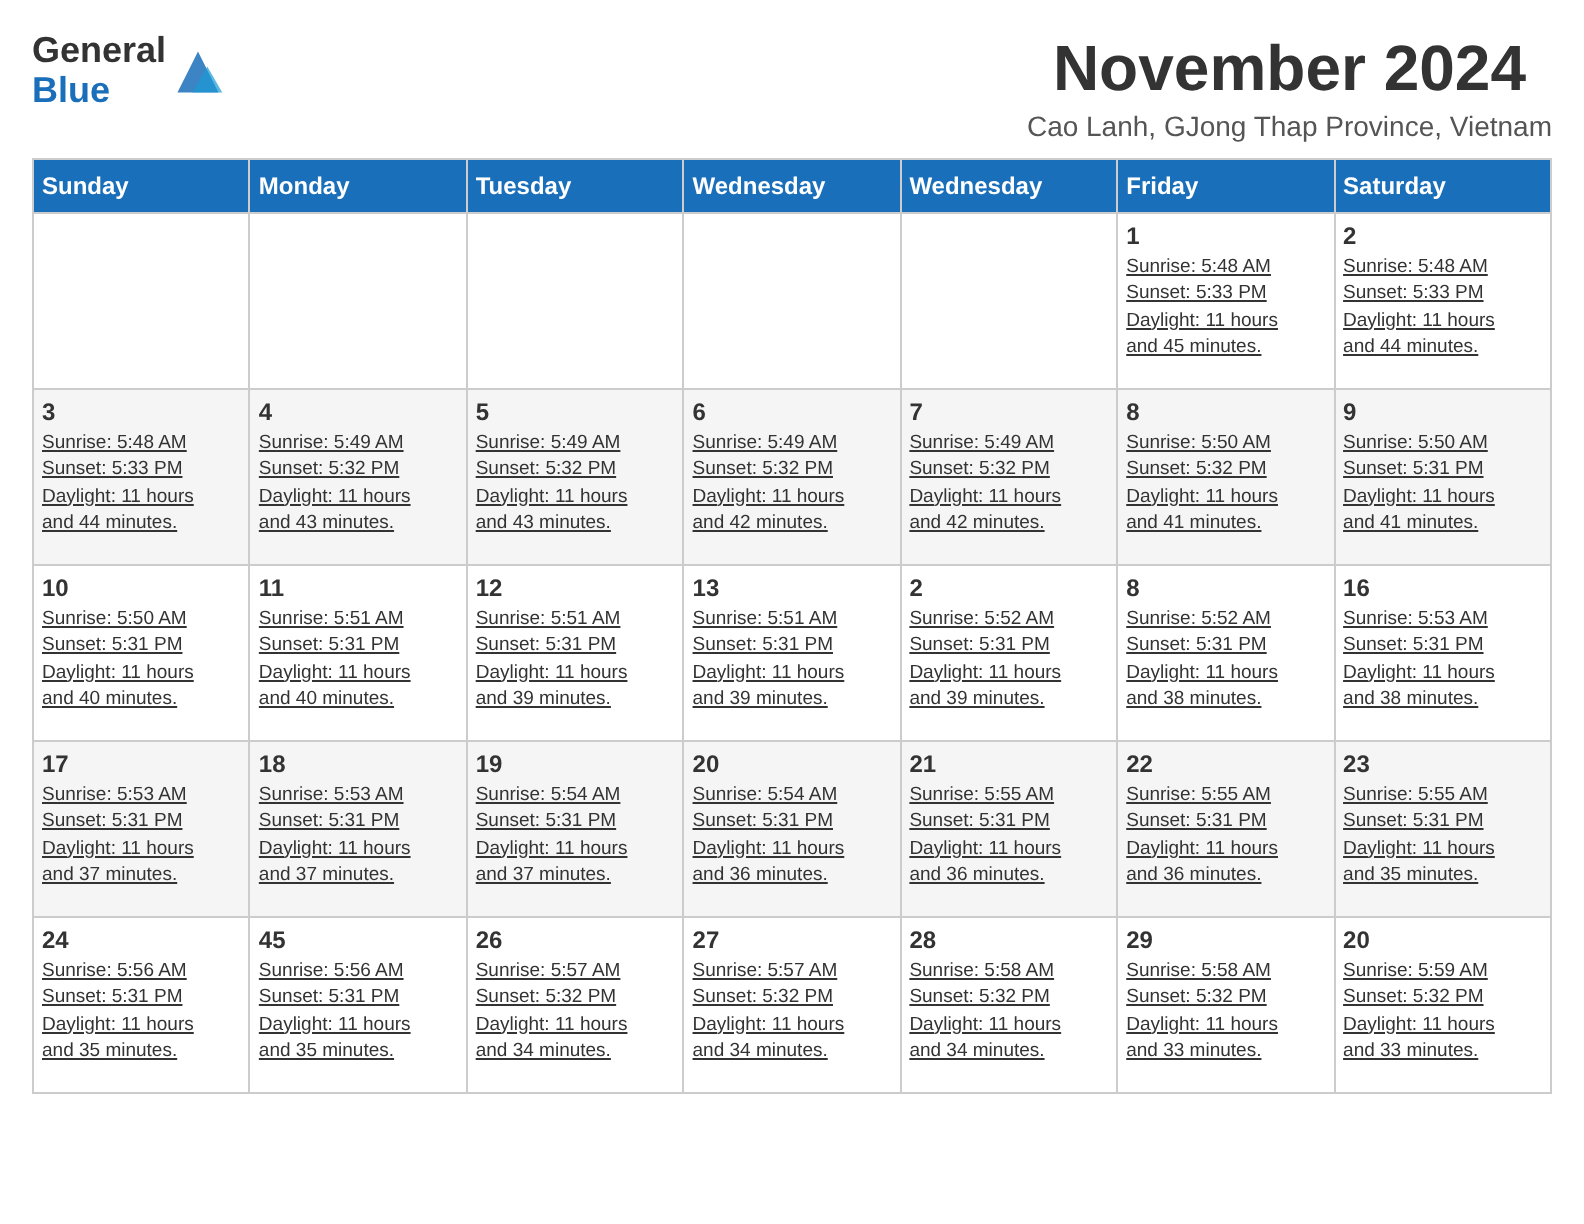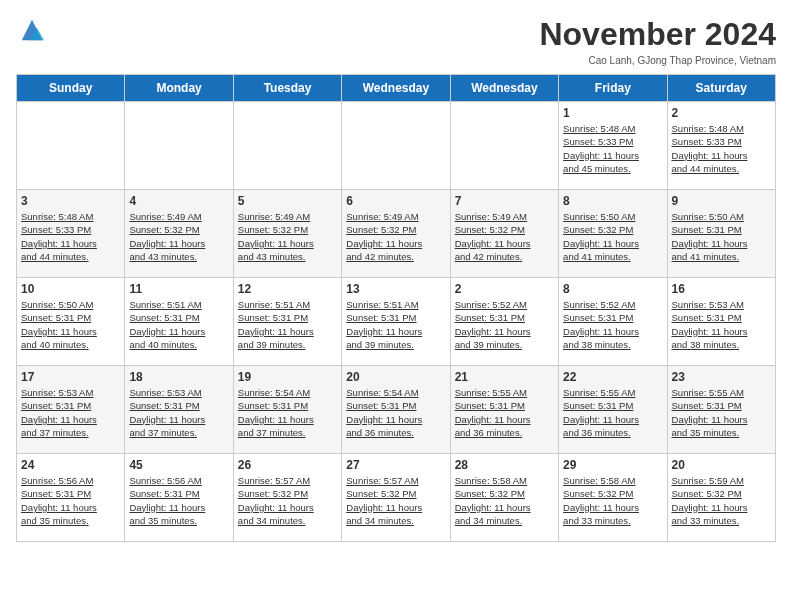--- a/index.html
+++ b/index.html
@@ -36,36 +36,36 @@
     .title-block {
       text-align: right;
     }
     .month-title {
       font-size: 32px;
       font-weight: bold;
       color: #333;
       text-align: center;
     }
     .subtitle {
-      font-size: 10px;
+      font-size: 14px;
       color: #555;
       margin-top: 2px;
     }
     .calendar {
       width: 100%;
       border-collapse: collapse;
       margin-top: 8px;
     }
     .calendar th {
       background: #1a6fba;
       color: #fff;
       font-size: 12px;
       font-weight: bold;
       padding: 6px 4px;
-      text-align: center;
+      text-align: left;
       border: 1px solid #ccc;
     }
     .calendar td {
       border: 1px solid #ccc;
       vertical-align: top;
       padding: 4px;
       width: calc(100% / 7);
       height: 88px;
       font-size: 10px;
       color: #333;
@@ -87,20 +87,26 @@
     }
     .empty {
       background: #fff !important;
     }
   </style>
 </head>
 <body>
 
 <div class="header">
   <div class="logo">
+    <div>
+      <div class="logo-text">
+        <span class="general">General</span><br>
+        <span class="blue">Blue</span>
+      </div>
+    </div>
     <svg class="logo-icon" viewBox="0 0 30 30">
       <polygon points="4,26 15,4 26,26" fill="#1a6fba" opacity="0.85"></polygon>
       <polygon points="12,26 20,12 28,26" fill="#1a9ad6" opacity="0.7"></polygon>
     </svg>
   </div>
   <div class="title-block">
     <div class="month-title">November 2024</div>
     <div class="subtitle">Cao Lanh, GJong Thap Province, Vietnam</div>
   </div>
 </div>

